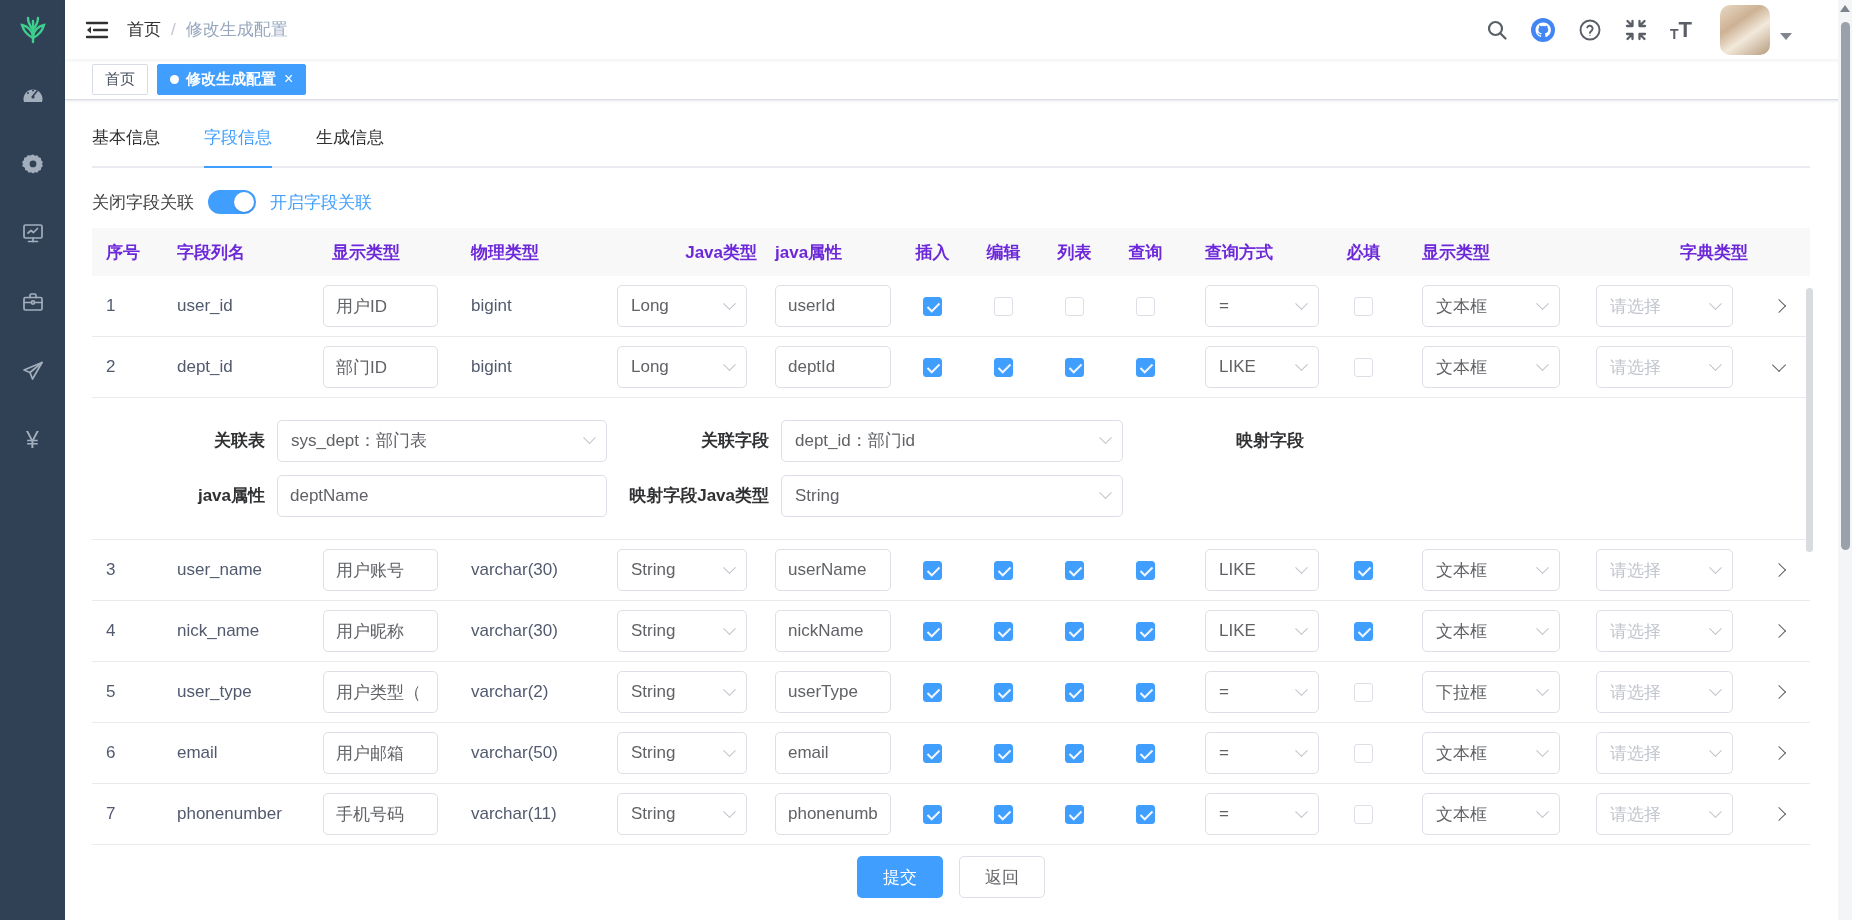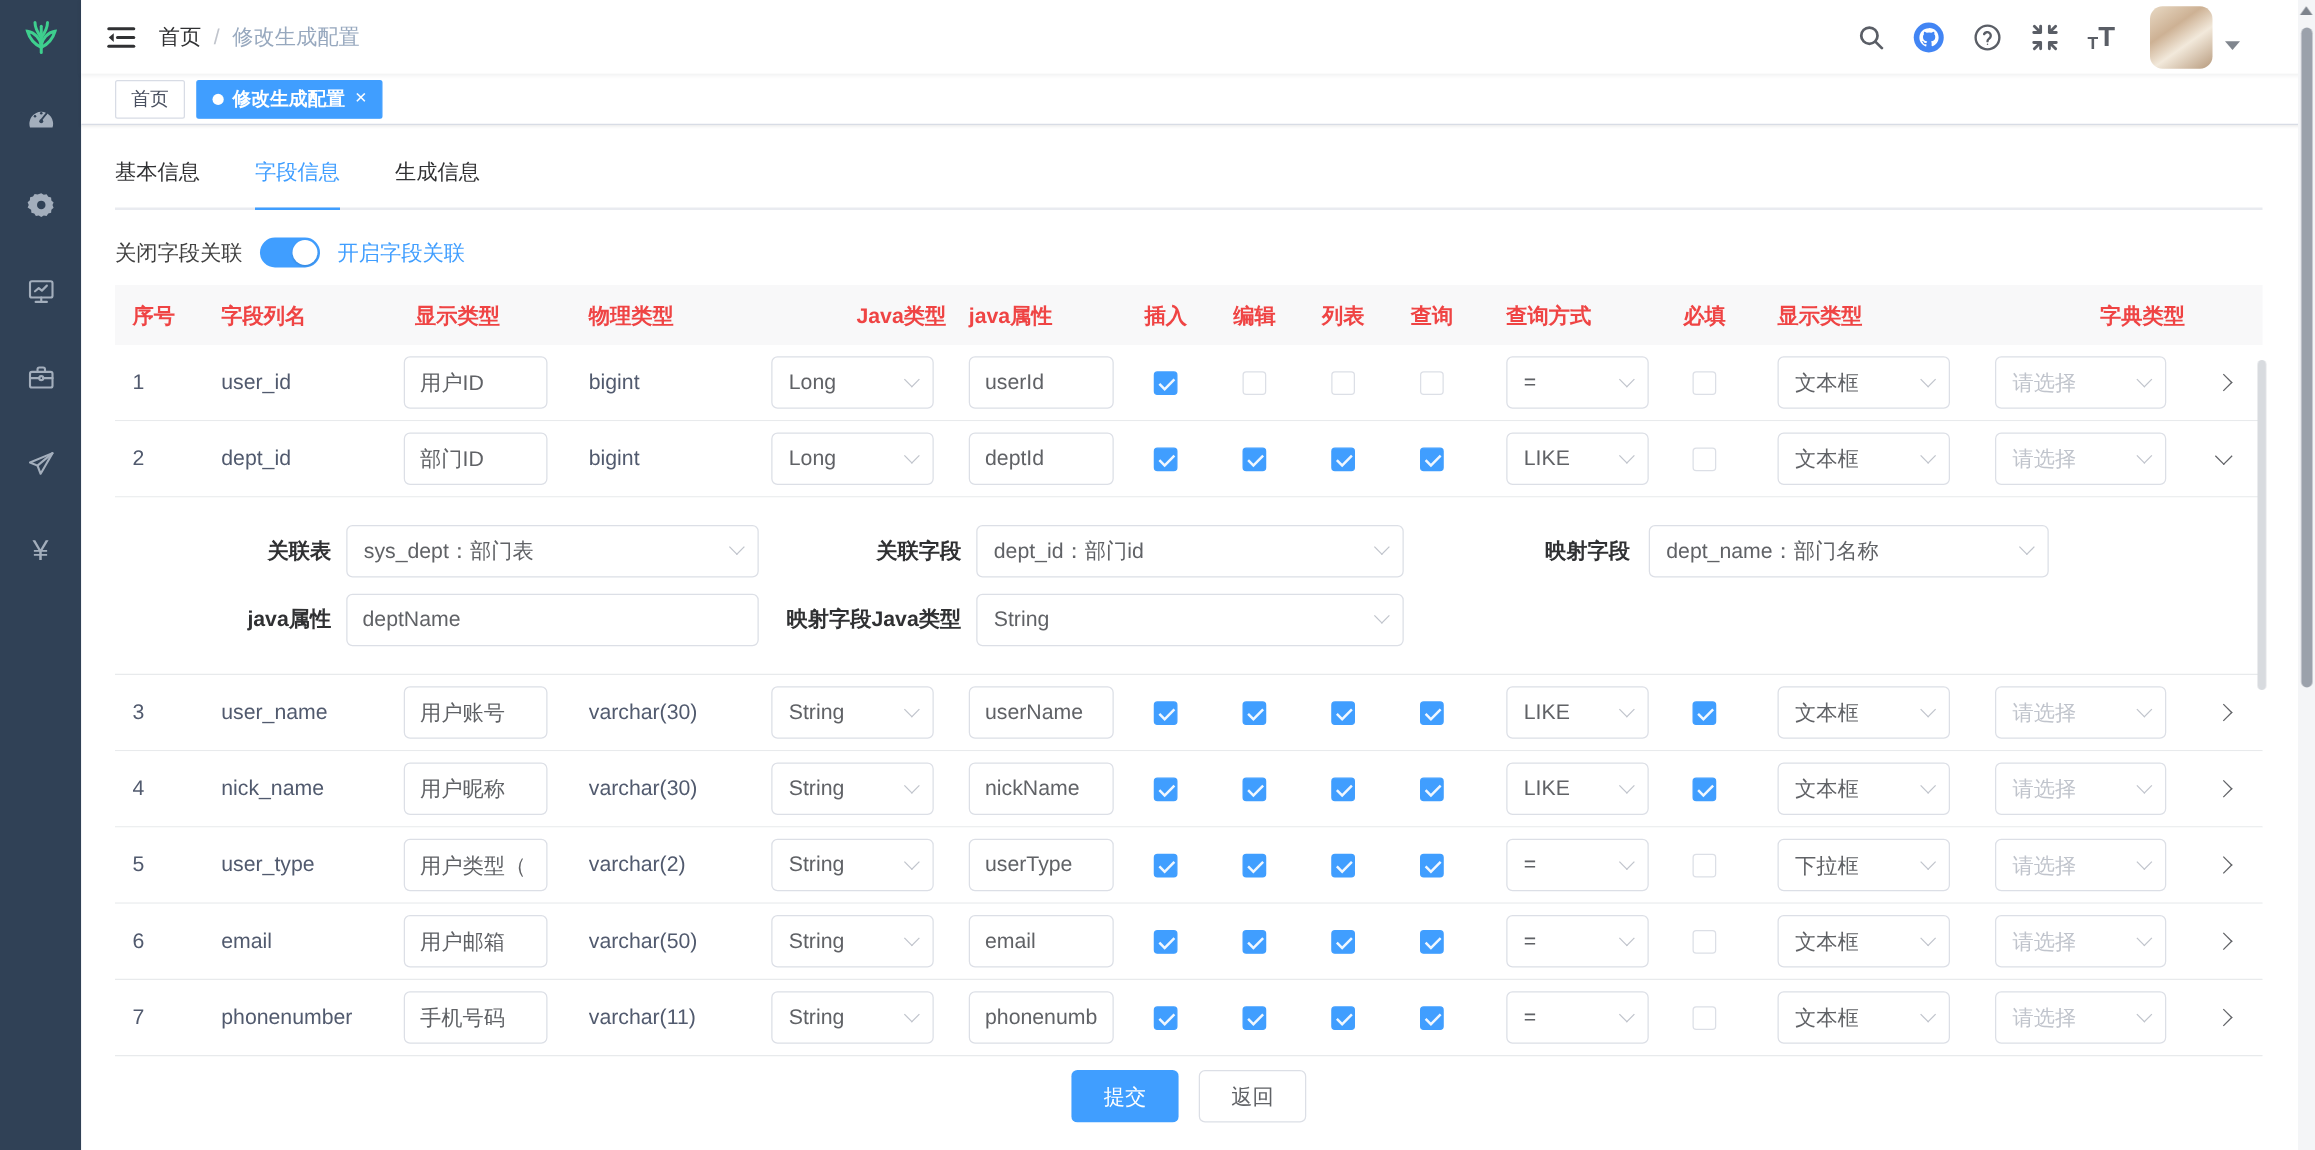--- a/index.html
+++ b/index.html
@@ -50,21 +50,21 @@
 
   .switch-row { display:flex; align-items:center; margin-top:22px; gap:14px; }
   .switch-label { font-size:17px; color:#404040; }
   .switch-label.on { color:#409eff; }
   .el-switch { width:48px; height:24px; border-radius:12px; background:#409eff; position:relative; cursor:pointer; flex-shrink:0; }
   .el-switch::after { content:""; position:absolute; top:2px; right:2px; width:20px; height:20px; border-radius:50%; background:#fff; box-shadow:0 1px 2px rgba(0,0,0,.15); }
 
   
   .gen-table { width:1718px; margin-top:14px; font-size:17px; }
   .t-head,.t-row { display:grid; grid-template-columns:75px 150px 130px 150px 160px 140px 71px 71px 71px 71px 150px 65px 180px 172px 1fr; align-items:center; }
-  .t-head { height:48px; background:#f8f8f9; color:#ef4444; font-weight:700; }
+  .t-head { height:48px; background:#f8f8f9; color:#6d28d9; font-weight:700; }
   .t-row { height:61px; border-bottom:1px solid #e8eaec; color:#515a6e; background:#fff; }
   .cell { min-width:0; }
   .pl14{padding-left:14px;} .pl10{padding-left:10px;} .pl15{padding-left:15px;} .pl6{padding-left:6px;}
   .pl24{padding-left:24px;} .pl20{padding-left:20px;text-align:right;} .pl18{padding-left:18px;} .pl26{padding-left:26px;}
   .cc { display:flex; justify-content:center; }
 
   .el-input { height:42px; border:1px solid #dcdfe6; border-radius:5px; padding:0 12px; font-size:17px; color:#606266; background:#fff; outline:none; font-family:inherit; }
   .w115{width:115px;} .w116{width:116px;}
   .el-select { height:42px; border:1px solid #dcdfe6; border-radius:5px; background:#fff; display:flex; align-items:center; justify-content:space-between; padding:0 12px 0 13px; color:#606266; cursor:pointer; }
   .el-select .ph { color:#c0c4cc; }
@@ -365,24 +365,20 @@
       <div class="el-select fw330">
         <span>sys_dept：部门表</span>
                   <span class="sel-chev"></span>
       </div>
       <span class="exp-label lw162">关联字段</span>
       <div class="el-select fw342">
         <span>dept_id：部门id</span>
                   <span class="sel-chev"></span>
       </div>
       <span class="exp-label lw181">映射字段</span>
-      <div class="el-select fw320">
-        <span>dept_name：部门名称</span>
-                  <span class="sel-chev"></span>
-      </div>
     </div>
     <div class="exp-row">
       <span class="exp-label lw173">java属性</span>
       <input class="el-input fw330" value="deptName" style="">
       <span class="exp-label lw162">映射字段Java类型</span>
       <div class="el-select fw342">
         <span>String</span>
                   <span class="sel-chev"></span>
       </div>
     </div>

